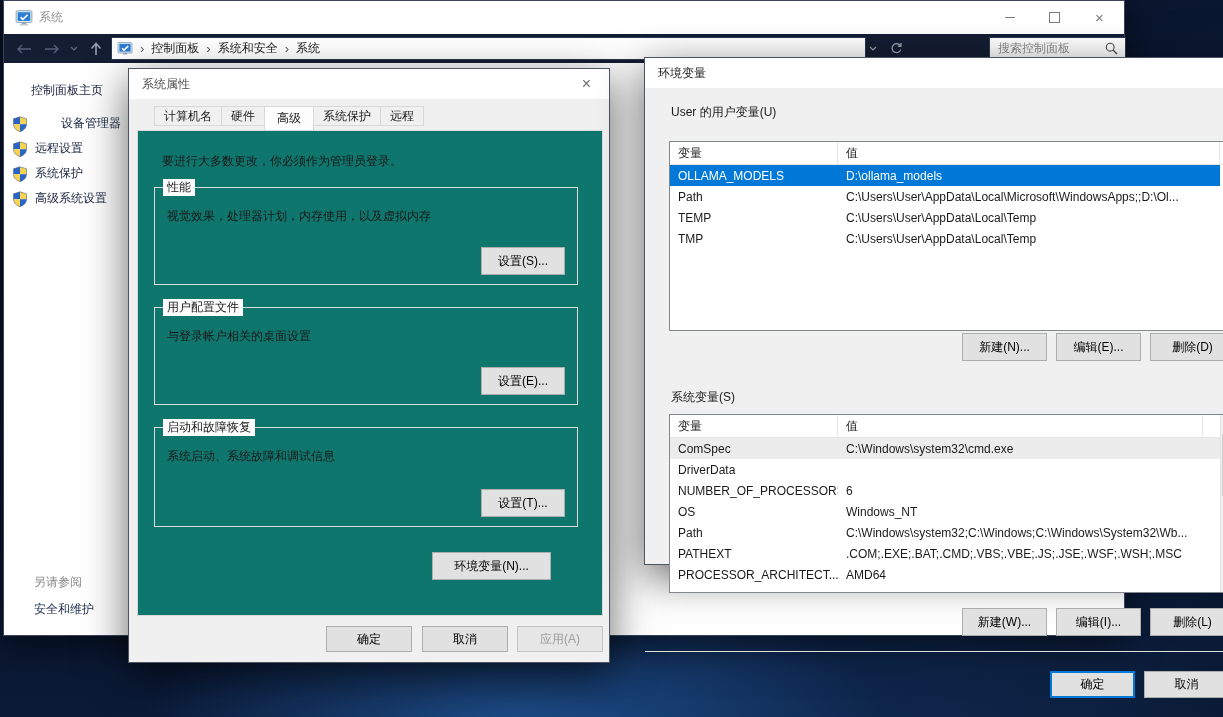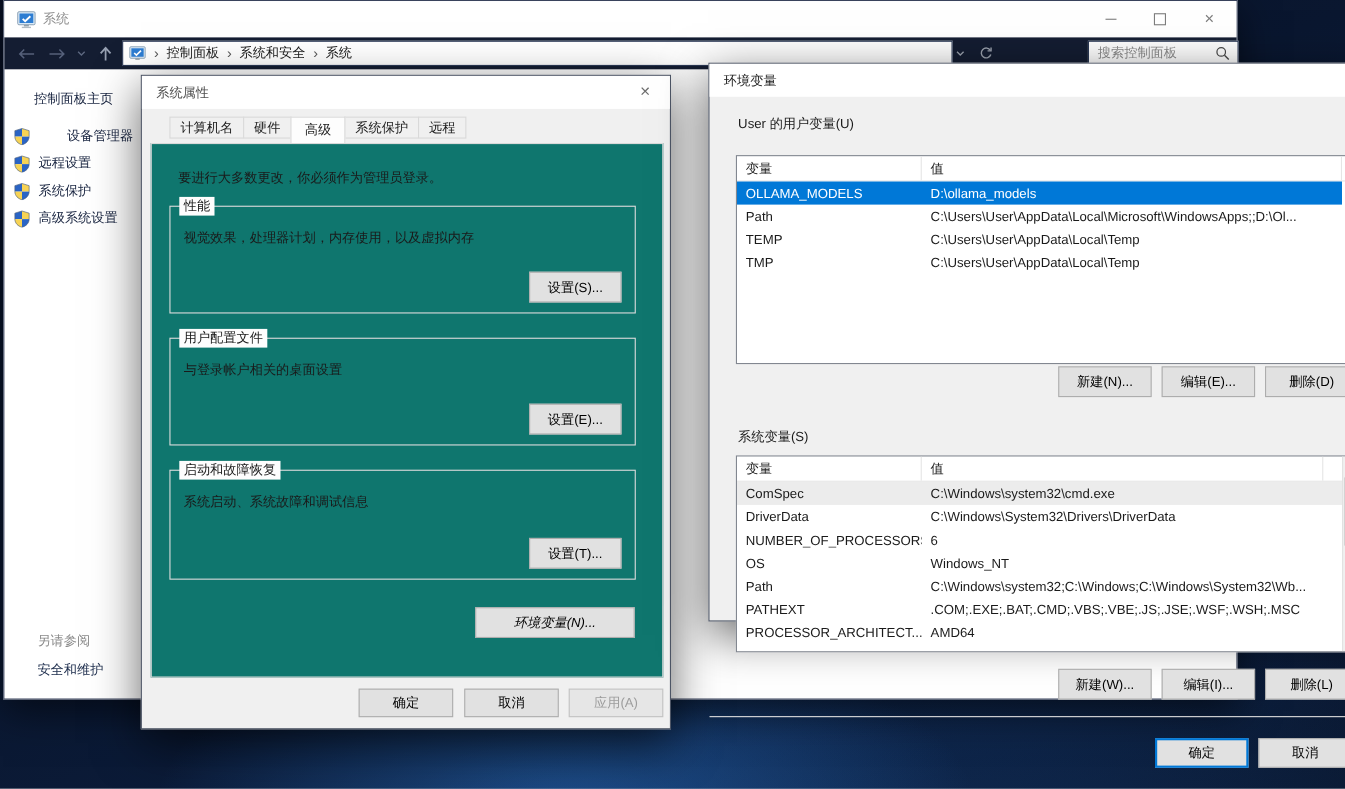--- a/index.html
+++ b/index.html
@@ -54,21 +54,21 @@
   .tab{height:20px;padding:0 9px;background:#f0f0f0;border:1px solid #d9d9d9;margin-right:-1px;
     display:flex;align-items:center;box-sizing:border-box;}
   .tab.active{height:24px;background:#fdfdfd;border-bottom:none;padding:0 12px;margin-bottom:-1px;z-index:4;}
   .page{position:absolute;left:8px;top:61px;width:466px;height:486px;background:#0f766e;
     border:1px solid #d9d9d9;box-sizing:border-box;}
   .admin-note{position:absolute;left:24px;top:22px;}
   .groupbox{position:absolute;left:16px;width:424px;border:1px solid #dcdcdc;box-sizing:border-box;}
   .gb-cap{position:absolute;top:-9px;left:8px;background:#fdfdfd;padding:0 4px;}
   .gb-desc{position:absolute;left:12px;top:20px;}
   .gb-btn{position:absolute;right:12px;bottom:9px;width:84px;height:28px;}
-  .env-btn{position:absolute;left:294px;top:421px;width:145px;height:28px;font-style:italic;}
+  .env-btn{position:absolute;left:294px;top:421px;width:119px;height:28px;}
   .sp-footer-btn{position:absolute;top:557px;width:86px;height:26px;}
   
   .envdlg{left:644px;top:57px;width:608px;height:508px;padding-left:44px;}
   .sect-label{position:absolute;left:26px;}
   .lv{position:absolute;left:24px;width:570px;background:#fff;border:1px solid #828790;box-sizing:border-box;overflow:hidden;}
   .lv-head{display:flex;height:22px;align-items:center;border-bottom:1px solid #e5e5e5;}
   .lv-hcell{box-sizing:border-box;padding-left:8px;border-right:1px solid #e5e5e5;height:22px;display:flex;align-items:center;}
   .lv-hcell.c1{width:168px;}
   .lv-hcell.c2{width:382px;}
   .lv-row{display:flex;height:21px;align-items:center;width:550px;white-space:nowrap;}
@@ -322,21 +322,20 @@
         <div class="lv-hcell c1">变量</div>
         <div class="lv-hcell c2" style="width:365px;">值</div>
       </div>
       <div>
           <div class="lv-row sel-inactive">
             <span class="lv-name">ComSpec</span>
             <span class="lv-value">C:\Windows\system32\cmd.exe</span>
           </div>
           <div class="lv-row">
             <span class="lv-name">DriverData</span>
-            <span class="lv-value">C:\Windows\System32\Drivers\DriverData</span>
           </div>
           <div class="lv-row">
             <span class="lv-name">NUMBER_OF_PROCESSORS</span>
             <span class="lv-value">6</span>
           </div>
           <div class="lv-row">
             <span class="lv-name">OS</span>
             <span class="lv-value">Windows_NT</span>
           </div>
           <div class="lv-row">

